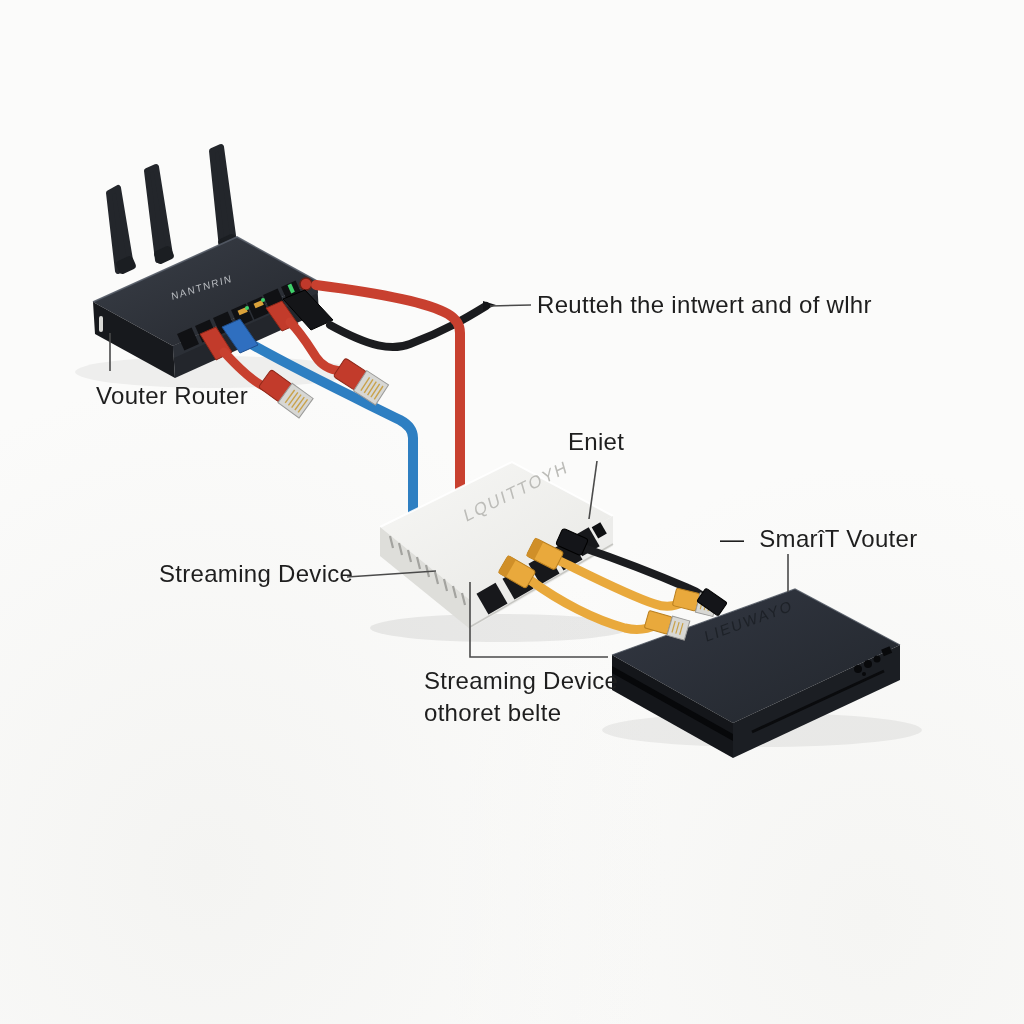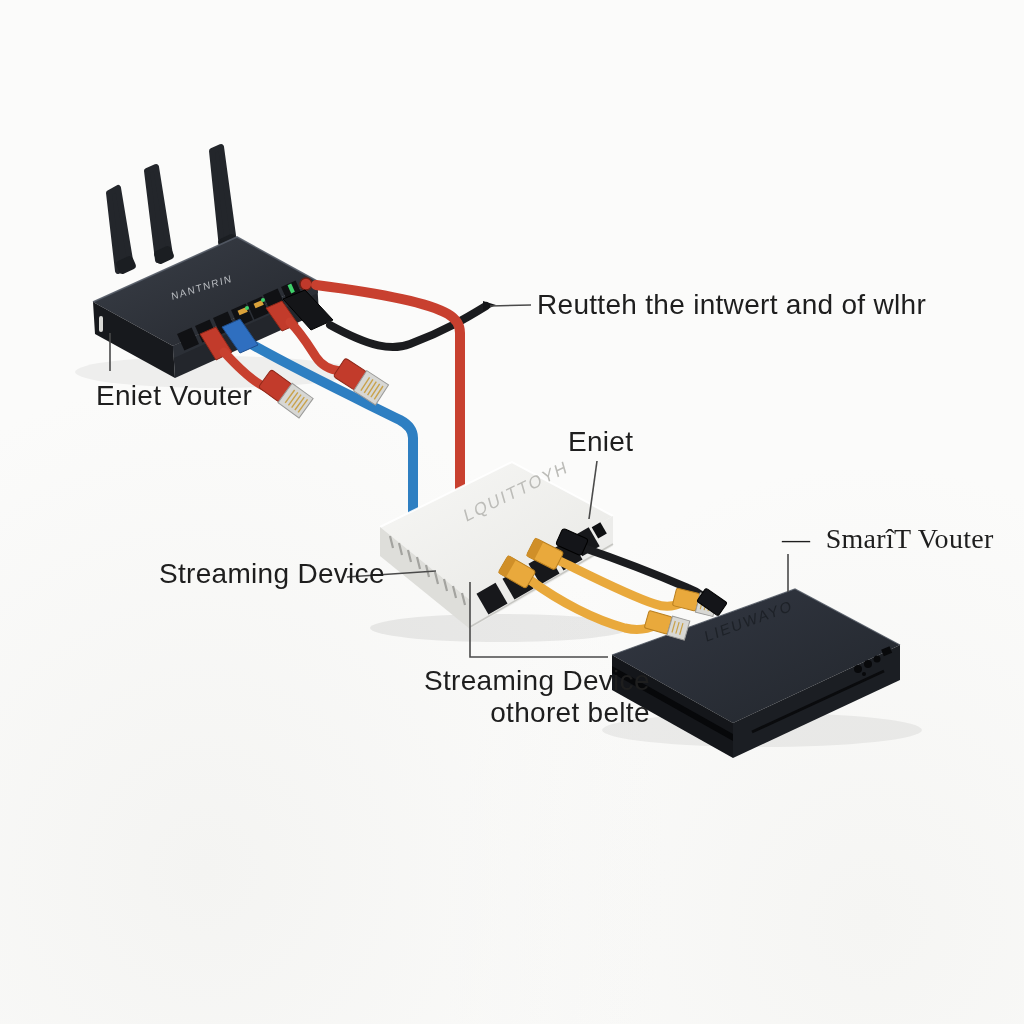--- a/index.html
+++ b/index.html
@@ -5,22 +5,22 @@
   html,body{margin:0;padding:0;background:#ffffff;}
   .stage{
     position:relative;width:1024px;height:1024px;overflow:hidden;
     background:radial-gradient(ellipse at 20% 85%, #f4f4f2 0%, rgba(244,244,242,0) 40%),
                radial-gradient(ellipse at 85% 90%, #f5f5f3 0%, rgba(245,245,243,0) 35%),
                #fbfbfa;
     font-family:"Liberation Sans", sans-serif;
   }
   .stage svg{position:absolute;left:0;top:0;}
   .lbl{
-    position:absolute;color:#1e1e1e;font-size:28px;letter-spacing:.3px;
-    white-space:nowrap;line-height:30px;text-align:right;
+    position:absolute;color:#1e1e1e;font-size:24px;letter-spacing:.3px;
+    white-space:nowrap;line-height:30px;
   }
   .lbl .ind{padding-left:9px;display:block;}
   .lbl .ln{display:block;}
   .caption{line-height:32px;}
 </style>
 </head>
 <body>
 
 <div class="stage">
 
@@ -201,31 +201,31 @@
   <g stroke-width="1.6" fill="none" stroke="#4a4a4a">
     <line x1="110" y1="333" x2="110" y2="371"></line>
     <line x1="490" y1="306" x2="531" y2="305"></line>
     <line x1="597" y1="461" x2="589" y2="519"></line>
     <line x1="347" y1="577" x2="436" y2="571"></line>
     <line x1="788" y1="554" x2="788" y2="592"></line>
     <polyline points="470,582 470,657 608,657"></polyline>
   </g>
 </svg>
 
-  <div class="lbl" style="left:96px;top:381px;">Eniet Vouter</div>
+  <div class="lbl" style="left:96px;top:381px;">Vouter Router</div>
 
   <div class="lbl" style="left:528px;top:290px;">
     <span class="ind">Reutteh the intwert and of wlhr</span>
   </div>
 
   <div class="lbl" style="left:568px;top:427px;">Eniet</div>
 
   <div class="lbl" style="left:159px;top:559px;">Streaming Device</div>
 
-  <div class="lbl" style="left:782px;top:524px;font-family:Liberation Serif, serif;">
+  <div class="lbl" style="left:720px;top:524px;">
     <span>—</span>
     <span style="margin-left:8px;">SmarîT Vouter</span>
   </div>
 
   <div class="lbl caption" style="left:424px;top:665px;">
     <span class="ln">Streaming Device</span>
     <span class="ln">othoret belte</span>
   </div>
 
 </div>

